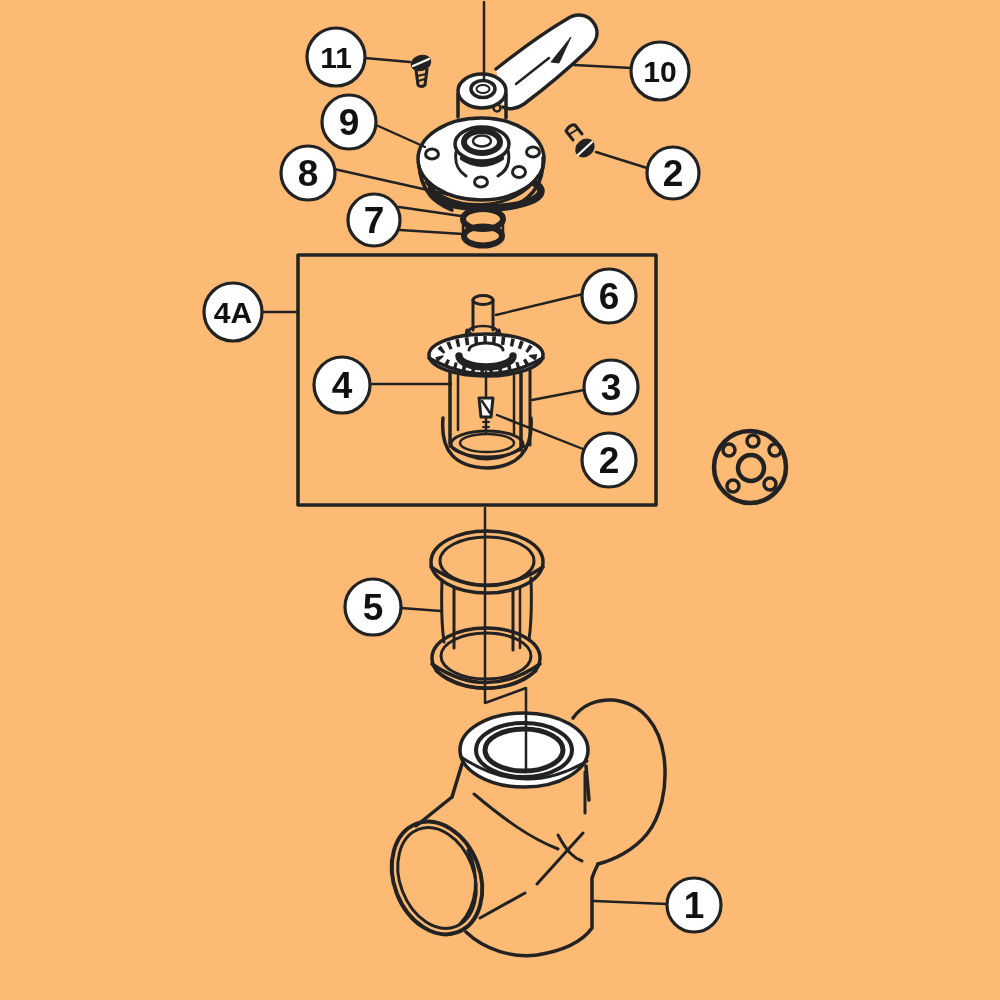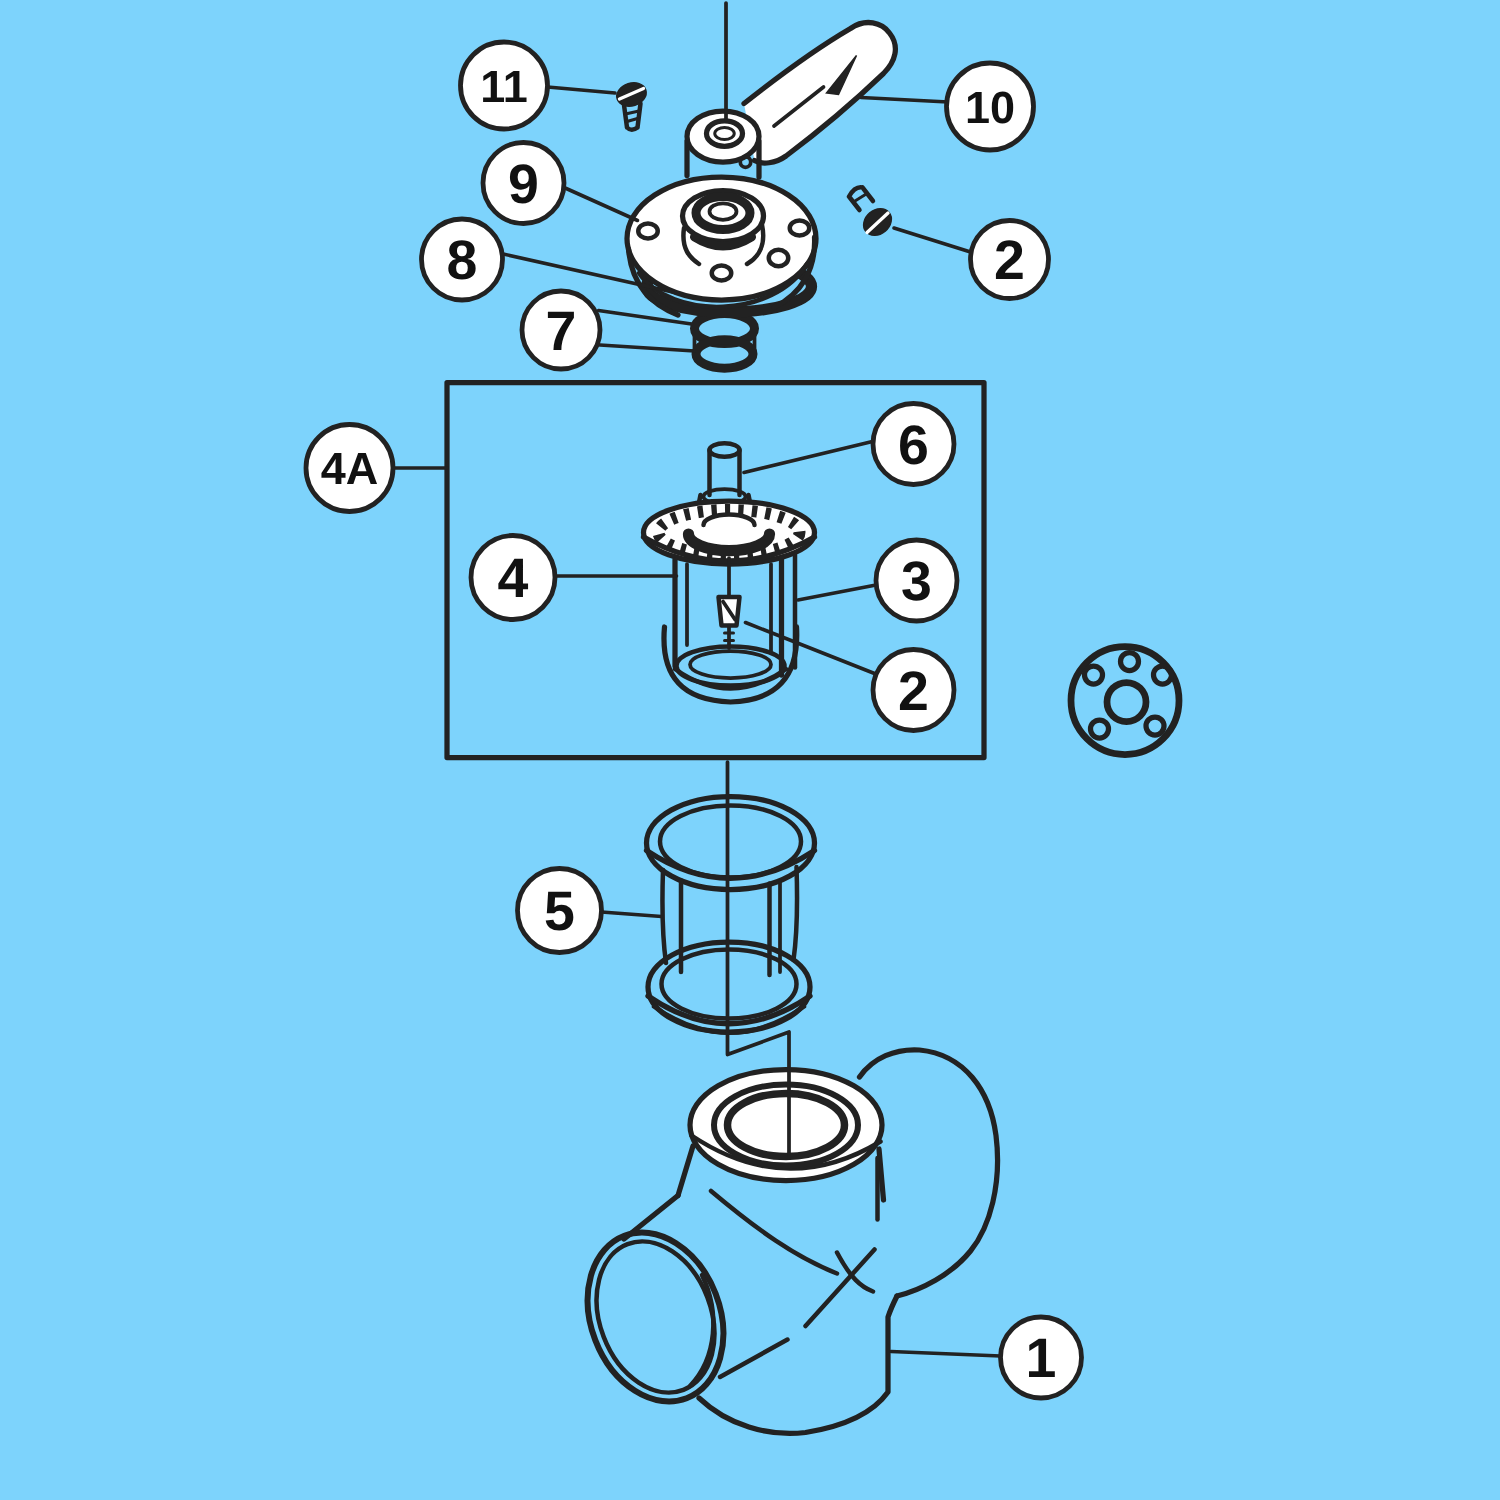--- a/index.html
+++ b/index.html
@@ -1,16 +1,16 @@
 <!DOCTYPE html>
 <html><head>
 <meta charset="utf-8">
 <style>
   html,body{margin:0;padding:0;background:#ffffff;}
-  .stage{width:1000px;height:1000px;position:relative;background:#7dd3fc;overflow:hidden;}
+  .stage{width:1000px;height:1000px;position:relative;background:#fdba74;overflow:hidden;}
   svg{display:block;}
   .ln{fill:none;stroke:#222222;stroke-width:3;stroke-linecap:round;stroke-linejoin:round;}
   .w35{stroke-width:3.5}.w25{stroke-width:2.5}.w2{stroke-width:2}
   .thick{stroke-width:6}.xthick{stroke-width:7.5}
   .wfill{fill:#ffffff;}
   .dark{fill:#222222;stroke:#222222;}
   .slot{stroke:#ffffff;stroke-width:2.2;fill:none;stroke-linecap:round;}
   .leader{fill:none;stroke:#222222;stroke-width:2.4;stroke-linecap:round;}
   .callout circle{fill:#ffffff;stroke:#222222;stroke-width:3.2;}
   .callout text{font-family:"Liberation Sans",sans-serif;font-weight:700;fill:#111111;

